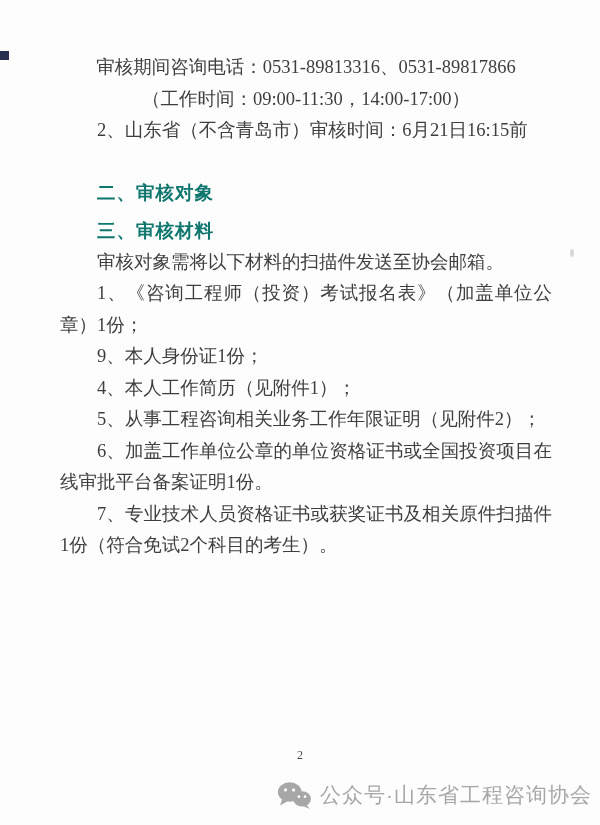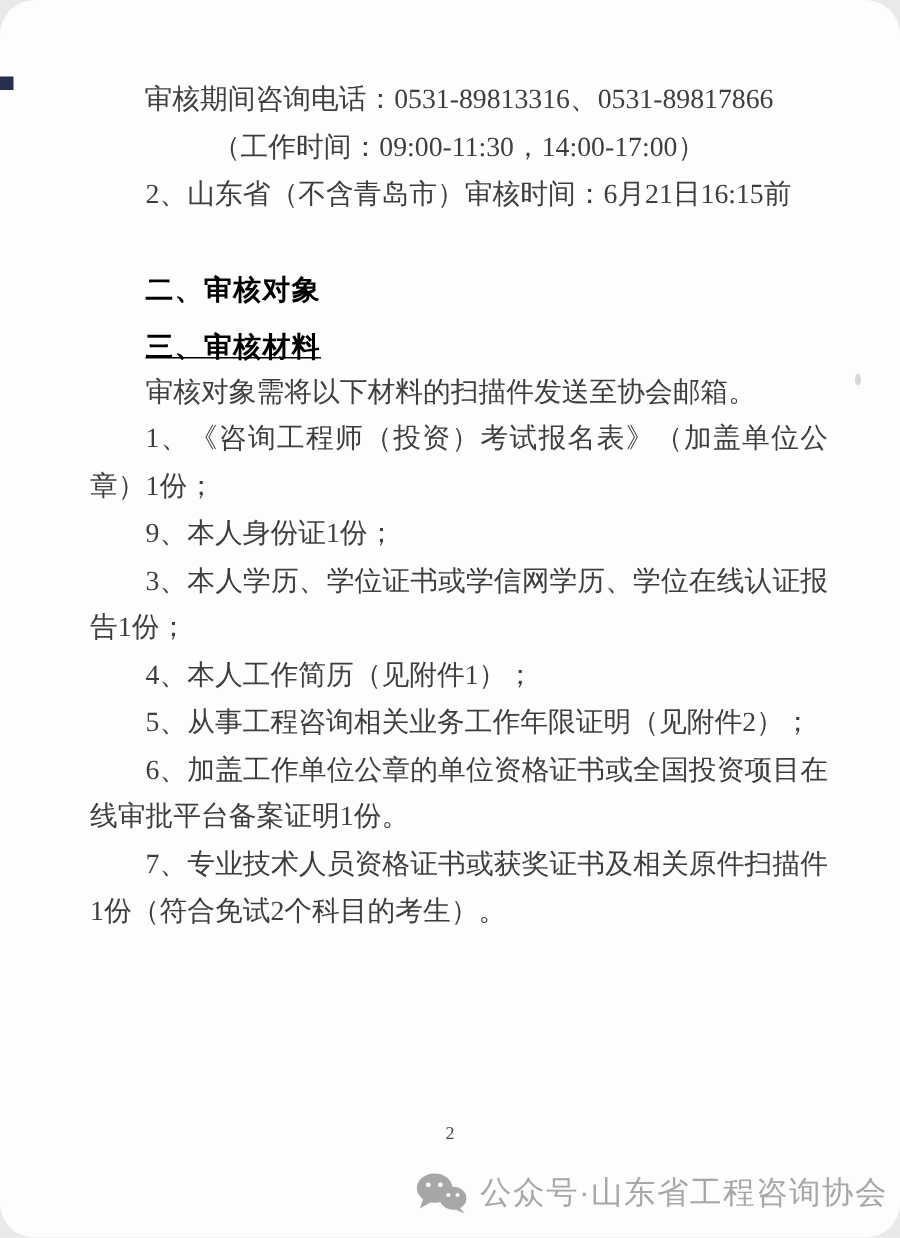--- a/index.html
+++ b/index.html
@@ -4,42 +4,41 @@
 <style>
   html,body{margin:0;padding:0;background:#e9e9e9;}
   .page{
     position:relative;
     width:600px;height:825px;
     margin:0 auto;
     background:#fdfdfd;
     overflow:hidden;
     font-family:"Liberation Serif","DejaVu Serif",serif;
     color:#3e3e3e;
-    border-radius:23px;
   }
   .content{
     position:absolute;
     left:60px;top:52px;width:492px;
     font-size:18.5px;
     line-height:31.5px;
     letter-spacing:0;
   }
   .content p{margin:0;text-align:justify;}
   .centered{text-align:center !important;}
   .indent{text-indent:2em;}
   .heading{
     font-family:"Liberation Sans","DejaVu Sans",sans-serif;
     font-weight:bold;
-    color:#000000;
+    color:#0f766e;
     text-indent:2em;
     text-align:left !important;
     letter-spacing:1px;
   }
   .h2{margin-top:30px !important;}
-  .h3{margin-top:7px !important;text-decoration:underline;}
+  .h3{margin-top:7px !important;}
   .page-number{
     position:absolute;
     top:748px;left:0;right:0;
     text-align:center;
     font-size:12px;
     color:#4a4a4a;
   }
   .watermark{
     position:absolute;
     top:781px;right:8px;
@@ -80,21 +79,20 @@
 
     <p class="indent">2、山东省（不含青岛市）审核时间：6月21日16:15前</p>
 
     <p class="heading h2">二、审核对象</p>
 
     <p class="heading h3">三、审核材料</p>
     <p class="indent">审核对象需将以下材料的扫描件发送至协会邮箱。</p>
 
     <p class="indent">1、《咨询工程师（投资）考试报名表》（加盖单位公章）1份；</p>
     <p class="indent">9、本人身份证1份；</p>
-    <p class="indent">3、本人学历、学位证书或学信网学历、学位在线认证报告1份；</p>
     <p class="indent">4、本人工作简历（见附件1）；</p>
     <p class="indent">5、从事工程咨询相关业务工作年限证明（见附件2）；</p>
     <p class="indent">6、加盖工作单位公章的单位资格证书或全国投资项目在线审批平台备案证明1份。</p>
     <p class="indent">7、专业技术人员资格证书或获奖证书及相关原件扫描件1份（符合免试2个科目的考生）。</p>
   </div>
 
   <div class="page-number">2</div>
 
   <div class="watermark">
     <span>

